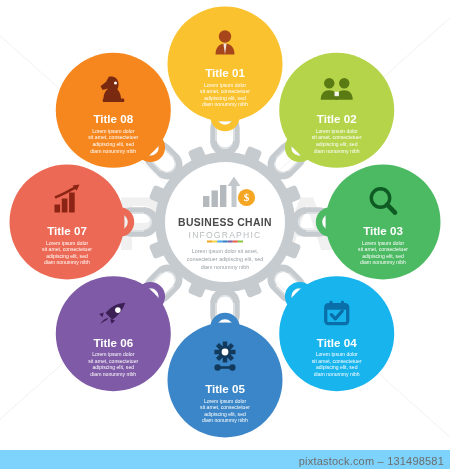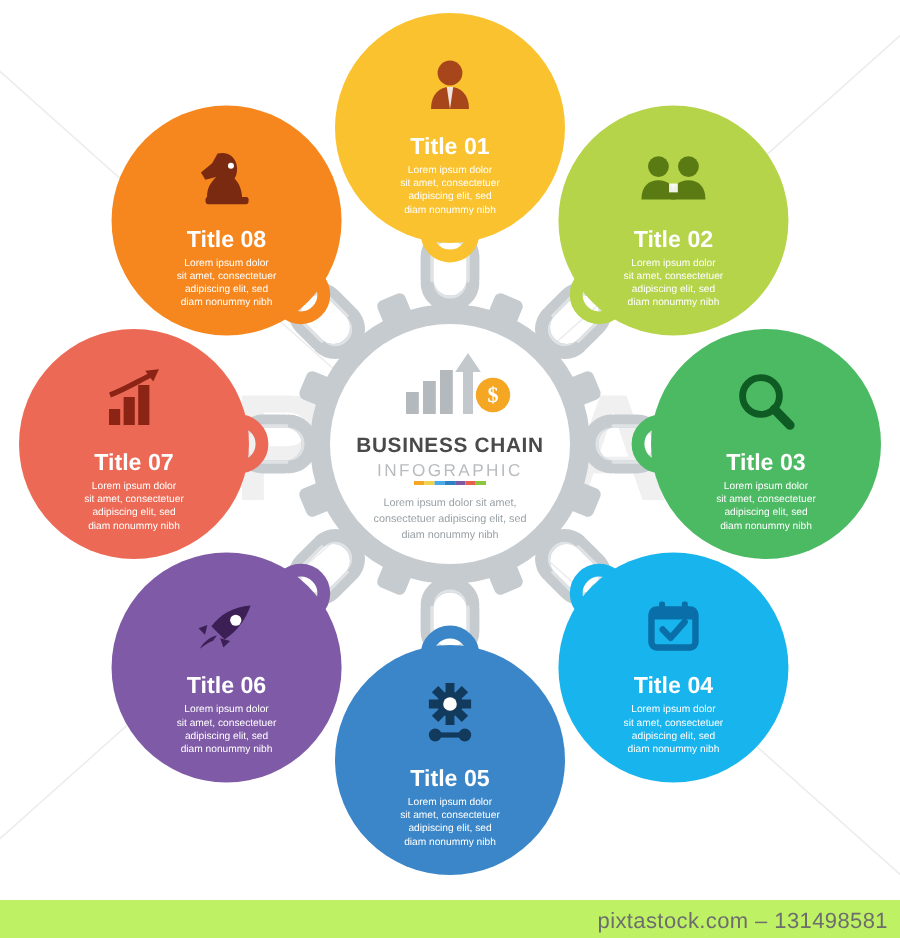--- a/index.html
+++ b/index.html
@@ -47,21 +47,21 @@
   }
   .wm-text{
     fill:#f0f0f0;
     font-size:76px;
     font-weight:bold;
     text-anchor:middle;
     font-family:"Liberation Sans", sans-serif;
   }
   #watermark-bar{
     position:absolute;left:0;bottom:0;width:450px;height:19px;
-    background:#bef264;
+    background:#7dd3fc;
   }
   #watermark-label{
     position:absolute;right:6px;bottom:2px;
     font-size:11px;color:#6d6d6d;letter-spacing:.2px;
     font-family:"Liberation Sans", sans-serif;
   }
 </style>
 </head>
 <body>
 

